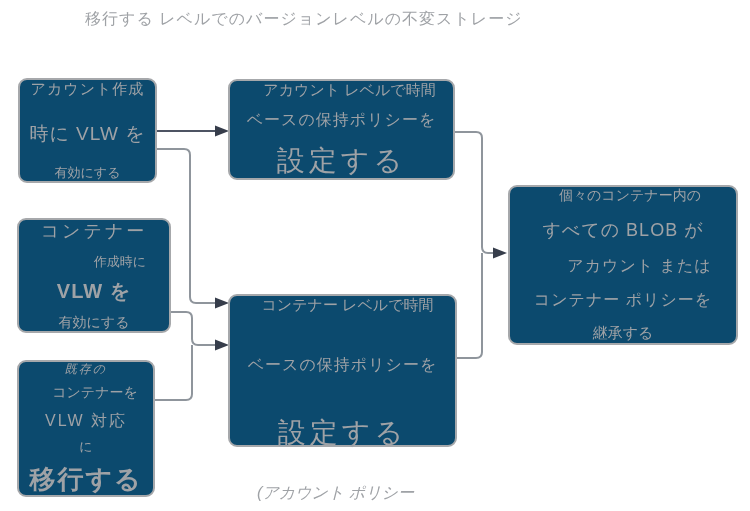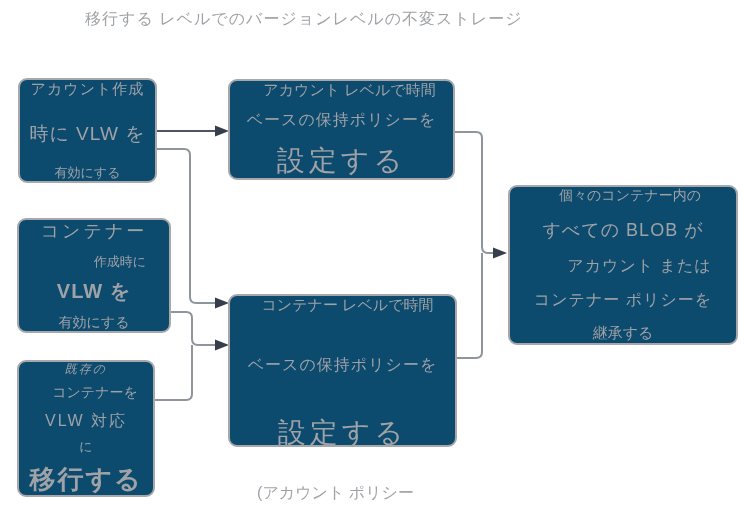--- a/index.html
+++ b/index.html
@@ -47,21 +47,21 @@
   #box-c .ln2{font-size:14px;margin-left:18px;}
   #box-c .ln3{font-size:16px;letter-spacing:2px;margin-top:2px;}
   #box-c .ln4{font-size:13px;}
   #box-c .ln5{font-size:26px;font-weight:600;letter-spacing:2px;}
   #box-d .ln1{font-size:15px;margin-left:16px;}
   #box-d .ln2{font-size:16px;letter-spacing:1px;}
   #box-d .ln3{font-size:28px;letter-spacing:4px;margin-top:2px;}
   #box-e .ln1{font-size:15px;margin-left:10px;}
   #box-e .ln2{font-size:16px;letter-spacing:1px;}
   #box-e .ln3{font-size:28px;letter-spacing:4px;margin-bottom:-7px;}
-  #box-e .ln4{font-size:16px;margin-left:-14px;}
+  #box-e .ln4{font-size:16px;margin-left:-14px;font-style:italic;}
   #box-e .ln5{font-size:26px;letter-spacing:2px;}
   #box-f .ln1{font-size:14px;margin-left:14px;}
   #box-f .ln2{font-size:18px;letter-spacing:1px;}
   #box-f .ln3{font-size:16px;letter-spacing:1px;margin-left:33px;}
   #box-f .ln4{font-size:16px;letter-spacing:1px;}
   #box-f .ln5{font-size:15px;}
 </style>
 </head>
 <body>
 

